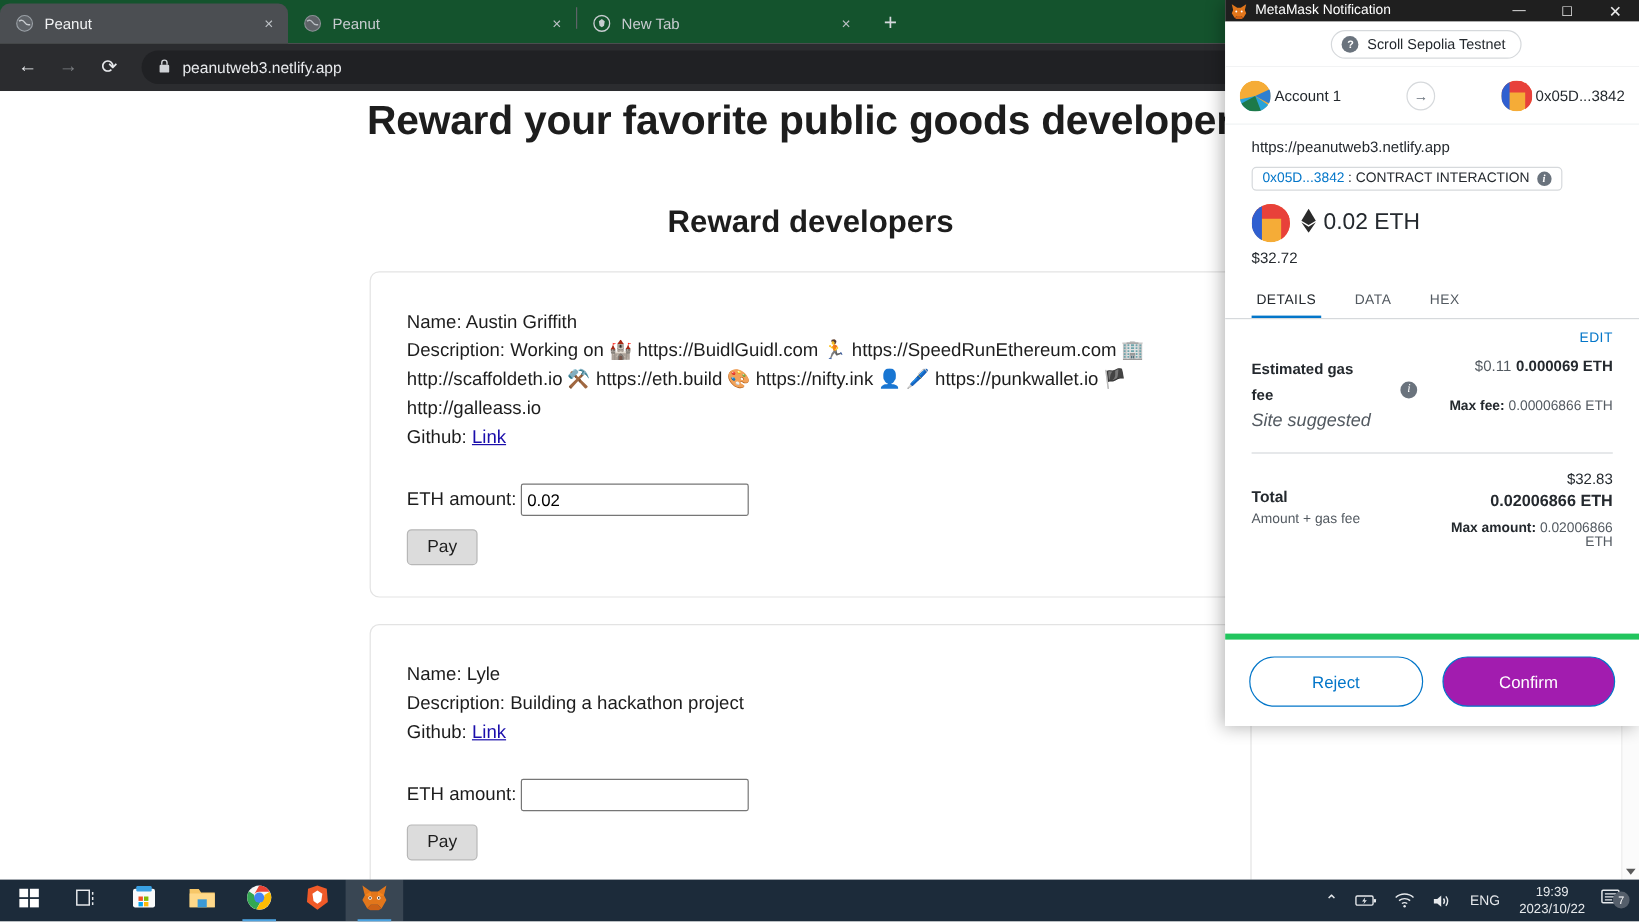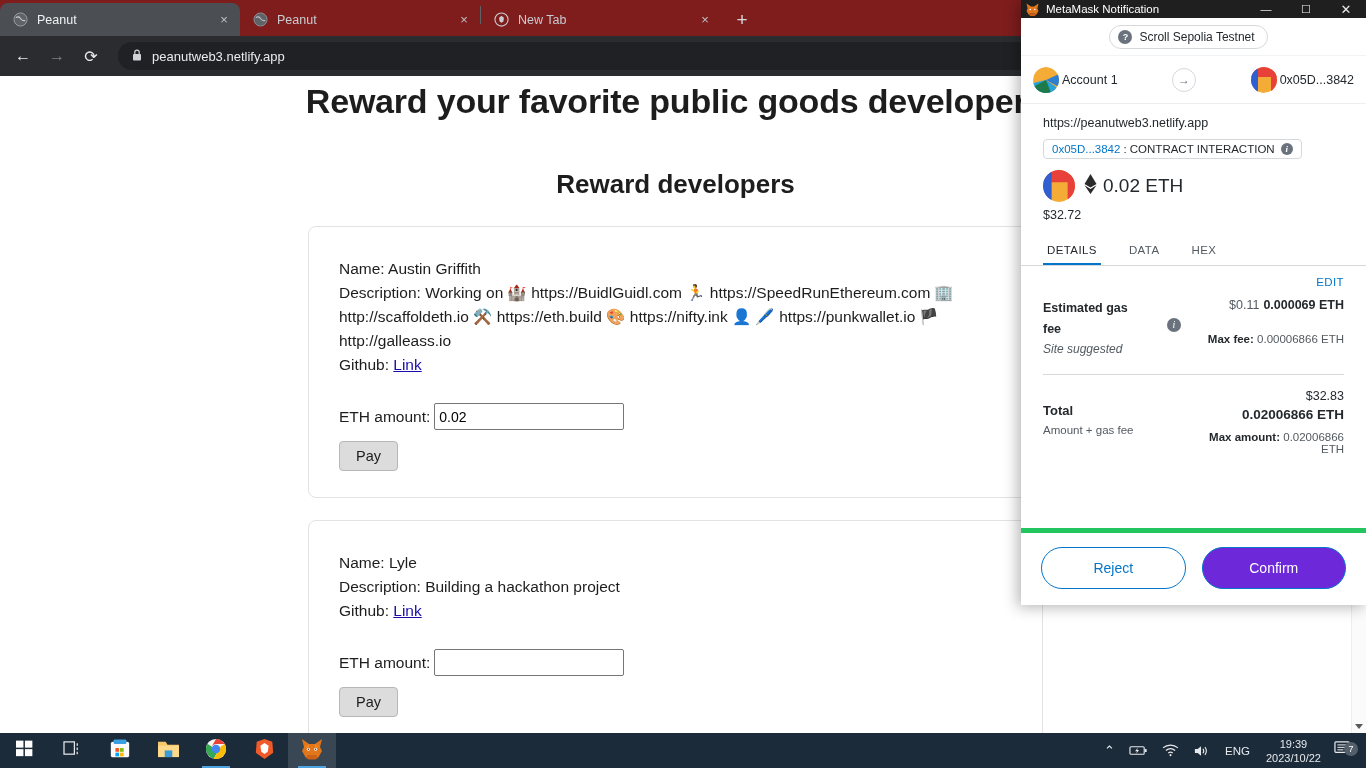--- a/index.html
+++ b/index.html
@@ -11,21 +11,21 @@
   }
   #root { position: relative; width: 1366px; height: 768px; }
 
   
   .browser {
     position: absolute; left: 0; top: 0; width: 1366px; height: 733px;
     background: #ffffff;
   }
   .tabstrip {
     position: absolute; left: 0; top: 0; width: 1366px; height: 36px;
-    background: #7f1d1d;
+    background: #14532d;
     display: flex; align-items: flex-end;
   }
   .tab {
     position: relative;
     width: 240px; height: 33px;
     display: flex; align-items: center;
     padding: 0 8px 0 12px;
     border-radius: 8px 8px 0 0;
     color: #c8ccd0;
     font-size: 12.5px;
@@ -205,21 +205,21 @@
     padding: 8px 4px 7px 4px; margin-right: 24px;
     border-bottom: 2px solid transparent;
   }
   .mm-tab.active { color: #24292e; border-bottom-color: #0376c9; }
 
   .mm-details { padding: 10px 22px 0 22px; flex: 1 1 auto; }
   .edit-link { text-align: right; font-size: 11.5px; color: #0376c9; letter-spacing: 0.4px; }
   .gas-block { display: flex; margin-top: 10px; }
   .gas-left { width: 106px; flex: 0 0 106px; }
   .gas-title { font-size: 12.5px; font-weight: 700; color: #24292e; line-height: 21px; }
-  .gas-sub { font-size: 12px; color: #535a61; font-style: italic; margin-top: 2px; }
+  .gas-sub { font-size: 15px; color: #535a61; font-style: italic; margin-top: 2px; }
   .gas-info {
     width: 14px; height: 14px; border-radius: 50%; background: #6a737d;
     color: #fff; font-size: 10px; line-height: 14px; text-align: center;
     font-family: "Liberation Serif", serif; font-style: italic;
     margin: 20px 0 0 18px; flex: 0 0 14px;
   }
   .gas-right { flex: 1 1 auto; text-align: right; }
   .gas-primary { font-size: 12.5px; color: #24292e; }
   .gas-primary .fiat { color: #535a61; margin-right: 4px; }
   .gas-primary .eth { font-weight: 700; }
@@ -239,21 +239,21 @@
   .mm-footer {
     border-top: 5px solid #22c55e; padding: 14px 20px 16px 20px;
     display: flex; gap: 16px; background: #fff;
   }
   .btn-reject, .btn-confirm {
     flex: 1 1 0; height: 42px; border-radius: 21px;
     font-family: "Liberation Sans", sans-serif; font-size: 14px;
     display: flex; align-items: center; justify-content: center; cursor: pointer;
   }
   .btn-reject { background: #fff; color: #0376c9; border: 1px solid #0376c9; }
-  .btn-confirm { background: #6d28d9; color: #fff; border: 1px solid #0376c9; }
+  .btn-confirm { background: #a21caf; color: #fff; border: 1px solid #0376c9; }
 
   
   .taskbar {
     position: absolute; left: 0; bottom: 0; width: 1366px; height: 35px;
     background: #1b2838ee; background: #1c2b3a;
     display: flex; align-items: center;
   }
   .tb-item {
     width: 48px; height: 35px; display: flex; align-items: center; justify-content: center;
     position: relative;

